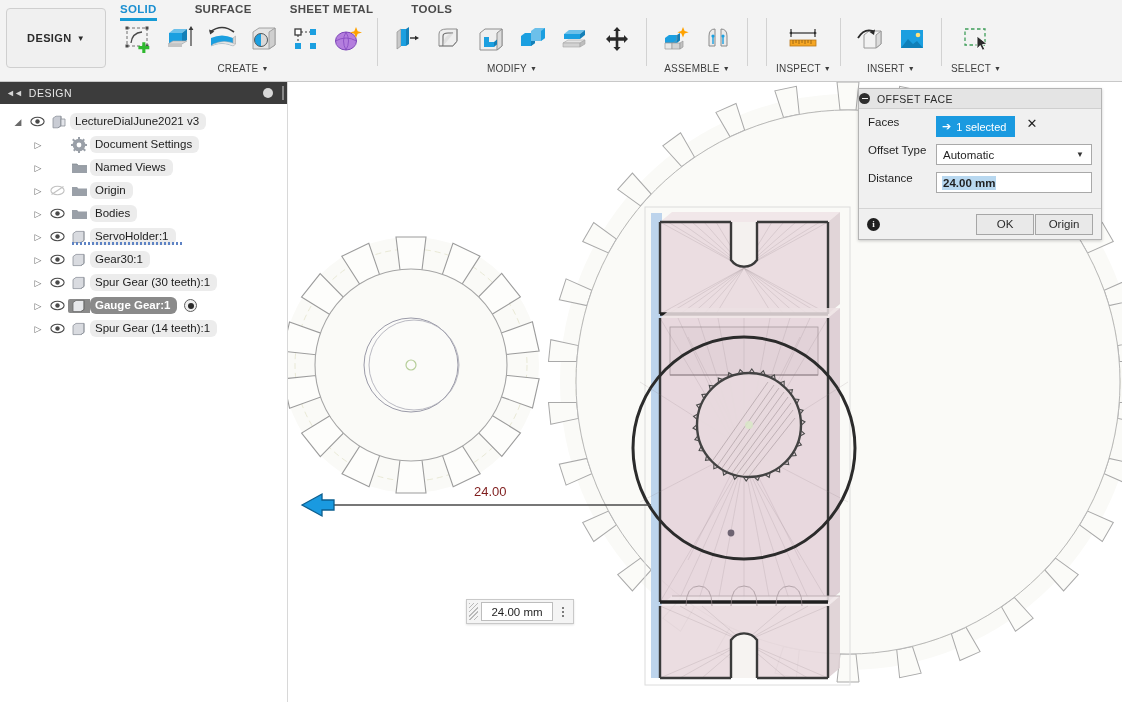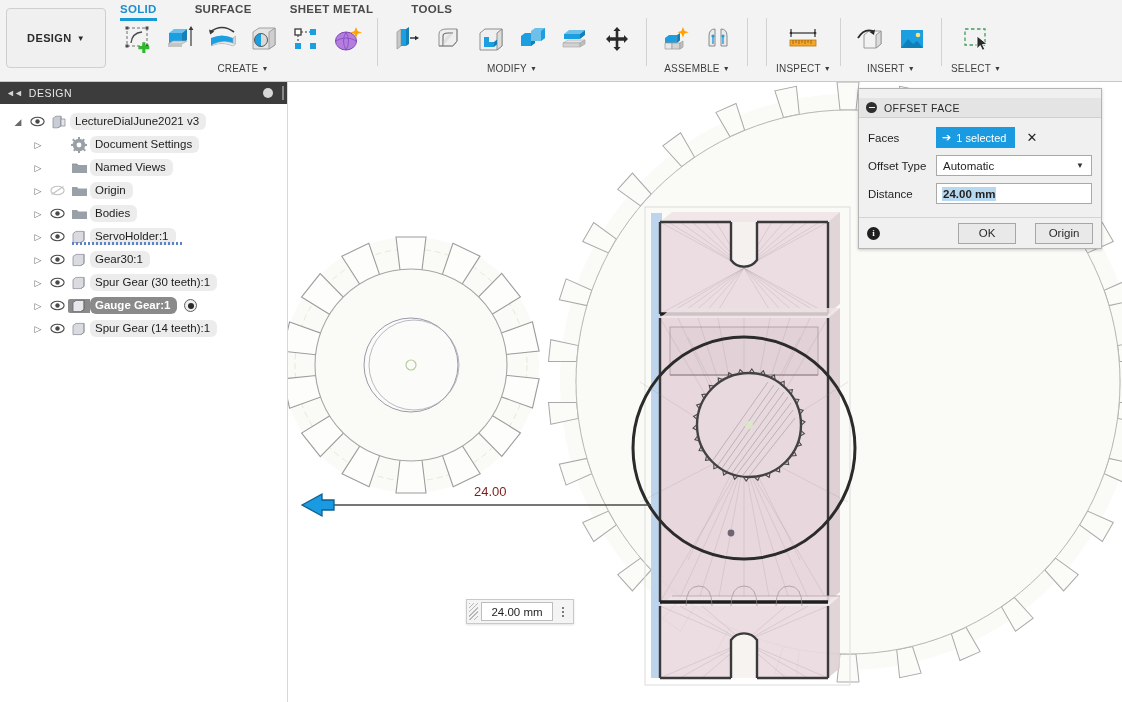--- a/index.html
+++ b/index.html
@@ -101,30 +101,30 @@
   .canvas svg { position: absolute; left: 0; top: 0; }
 
   
   .dialog {
     position: absolute; left: 858px; top: 88px; width: 244px;
     background: #f0f0f0; border: 1px solid #b4b4b4;
     box-shadow: 0 1px 3px rgba(0,0,0,.2); font-size: 11.5px; color: #1f1f1f;
   }
   .dlg-title {
     height: 20px; background: #e4e4e4; border-bottom: 1px solid #cfcfcf;
-    display: flex; align-items: center; padding-left: 7px; gap: 7px; margin-top: 9px;
+    display: flex; align-items: center; gap: 7px;
   }
   .dlg-title .minus {
     width: 11px; height: 11px; border-radius: 50%; background: #2e2e2e;
     display: flex; align-items: center; justify-content: center;
   }
   .dlg-title .minus i { display:block; width: 6px; height: 1.5px; background: #f0f0f0; }
   .dlg-title span { font-size: 10.5px; letter-spacing: .4px; color: #2b2b2b; }
   .dlg-body { padding: 7px 9px 8px 9px; background: #f0f0f0; }
-  .row { display: flex; align-items: center; height: 25px; margin-bottom: 3px; }
+  .row { display: flex; height: 25px; margin-bottom: 3px; }
   .row .lbl { width: 68px; font-size: 11.5px; color: #1f1f1f; }
   .sel-chip {
     background: #1a9ae0; color: #ffffff; height: 21px; min-width: 78px;
     display: flex; align-items: center; gap: 5px; padding: 0 9px 0 6px; font-size: 11px;
   }
   .sel-chip .cursor-ic { font-size: 11px; line-height: 1; }
   .row .xbtn { margin-left: 11px; font-size: 13px; color: #1f1f1f; font-weight: 300; }
   .combo {
     flex: 1; height: 21px; background: #ffffff; border: 1px solid #a9a9a9;
     display: flex; align-items: center; padding: 0 6px; font-size: 11.5px; position: relative;
@@ -141,21 +141,21 @@
   }
   .dlg-foot .info {
     width: 13px; height: 13px; border-radius: 50%; background: #1f1f1f; color: #f0f0f0;
     font-size: 9px; font-weight: bold; display: flex; align-items: center; justify-content: center;
     font-family: "Liberation Serif", serif;
   }
   .dlg-foot .spacer { flex: 1; }
   .btn {
     height: 21px; min-width: 58px; border: 1px solid #a6a6a6; background: #e9e9e9;
     font-size: 11.5px; color: #2b2b2b; display: flex; align-items: center; justify-content: center;
-    margin-left: 19px;
+    margin-left: 1px;
   }
 
   
   .valuebox {
     position: absolute; left: 466px; top: 599px; height: 25px;
     background: #f4f4f4; border: 1px solid #c9c9c9; display: flex; align-items: center;
     padding: 0 2px 0 0; box-shadow: 0 1px 2px rgba(0,0,0,.12);
   }
   .valuebox .grip2 {
     width: 9px; height: 17px; margin: 0 3px 0 2px;

